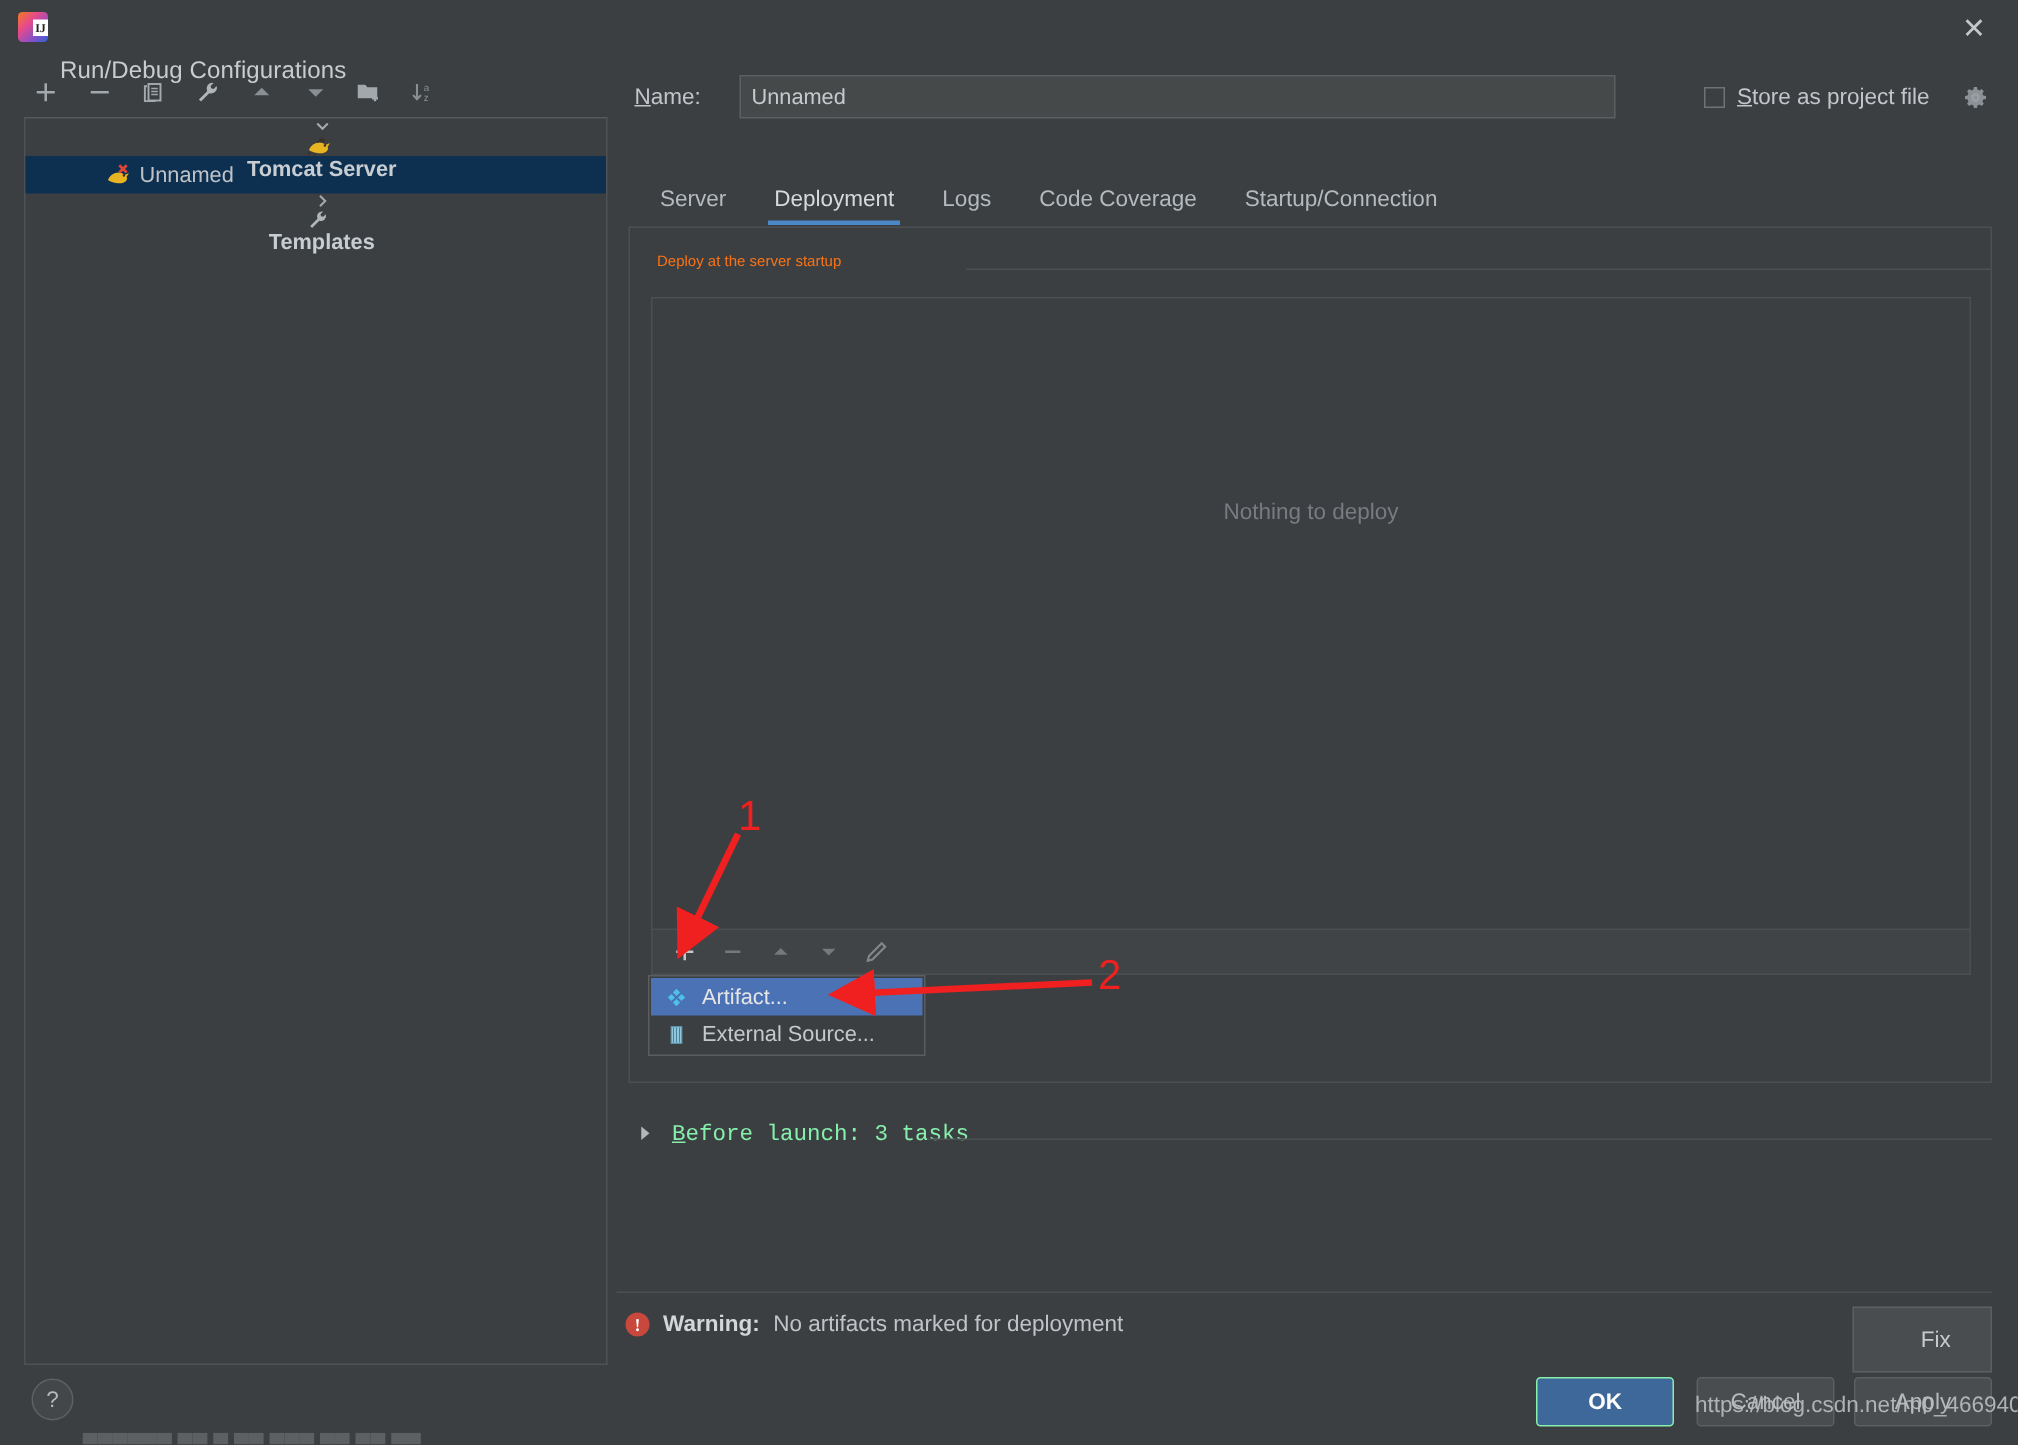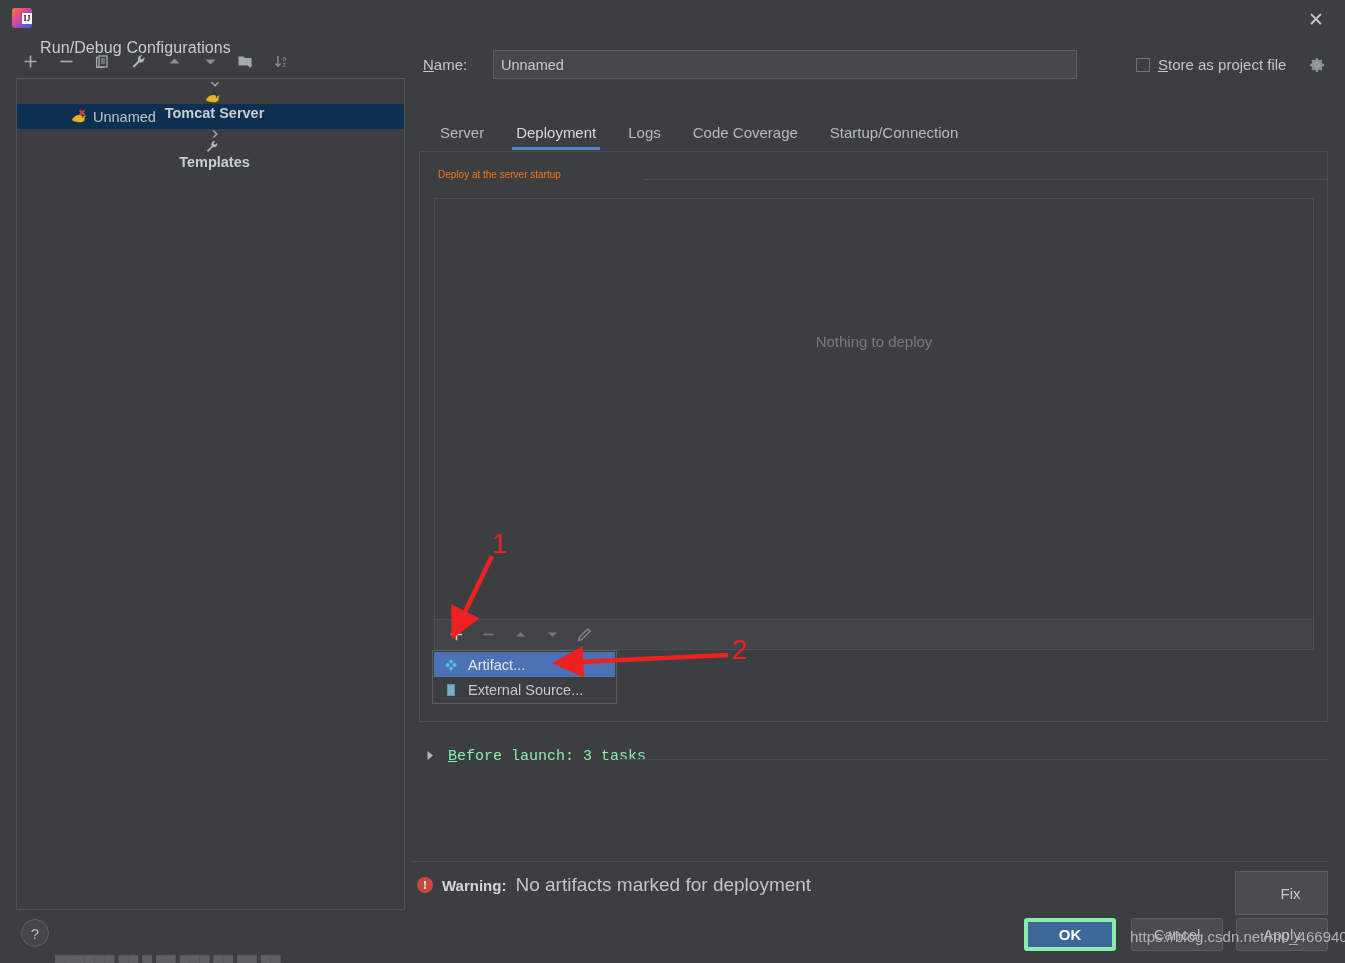--- a/index.html
+++ b/index.html
@@ -197,40 +197,40 @@
   .warning-row {
     position: absolute; left: 417px; top: 874px;
     display: flex; align-items: center; gap: 9px;
   }
   .warn-ico {
     width: 16px; height: 16px; border-radius: 50%; background: #c9483e;
     color: #fff; font-size: 12px; font-weight: bold; line-height: 16px; text-align: center;
     font-family: "Liberation Serif", serif;
   }
   .warn-strong { font-weight: bold; color: #d3d7da; font-size: 15px; }
-  .warn-msg { color: #c0c4c8; font-size: 19px; }
+  .warn-msg { color: #c0c4c8; font-size: 15px; }
 
   .fix-btn {
     position: absolute; left: 1235px; top: 871px; width: 93px; height: 44px;
     background: #4a4d4f; border: 1px solid #5b5f61;
     display: flex; align-items: center; justify-content: center; gap: 7px;
     font-size: 15px; color: #c6cacd;
   }
   .bulb {
     width: 11px; height: 15px; position: relative;
   }
   .bulb .b-top { width: 11px; height: 11px; border-radius: 50%; background: #d0443b; }
   .bulb .b-bot { width: 9px; height: 2px; background: #d0443b; margin: 1px auto 0; }
 
   .dlg-btn {
     position: absolute; height: 33px; border-radius: 3px;
     display: flex; align-items: center; justify-content: center;
     font-size: 15px;
   }
-  .btn-ok { left: 1024px; top: 918px; width: 92px; background: #3e6899; border: 4px solid #86efac; color: #ffffff; font-weight: bold; }
+  .btn-ok { left: 1024px; top: 918px; width: 92px; background: #3e6899; border: 1px solid #86efac; color: #ffffff; font-weight: bold; }
   .btn-cancel { left: 1131px; top: 918px; width: 92px; background: #4a4d4f; border: 1px solid #5b5f61; color: #b6babd; }
   .btn-apply { left: 1236px; top: 918px; width: 92px; background: #4a4d4f; border: 1px solid #5b5f61; color: #b6babd; }
 
   
   .anno-num {
     position: absolute; color: #f02020; font-size: 28px;
     font-family: "Liberation Sans", sans-serif; font-weight: 400;
   }
   .anno-svg { position: absolute; left: 0; top: 0; width: 1345px; height: 963px; pointer-events: none; z-index: 40; }
 

